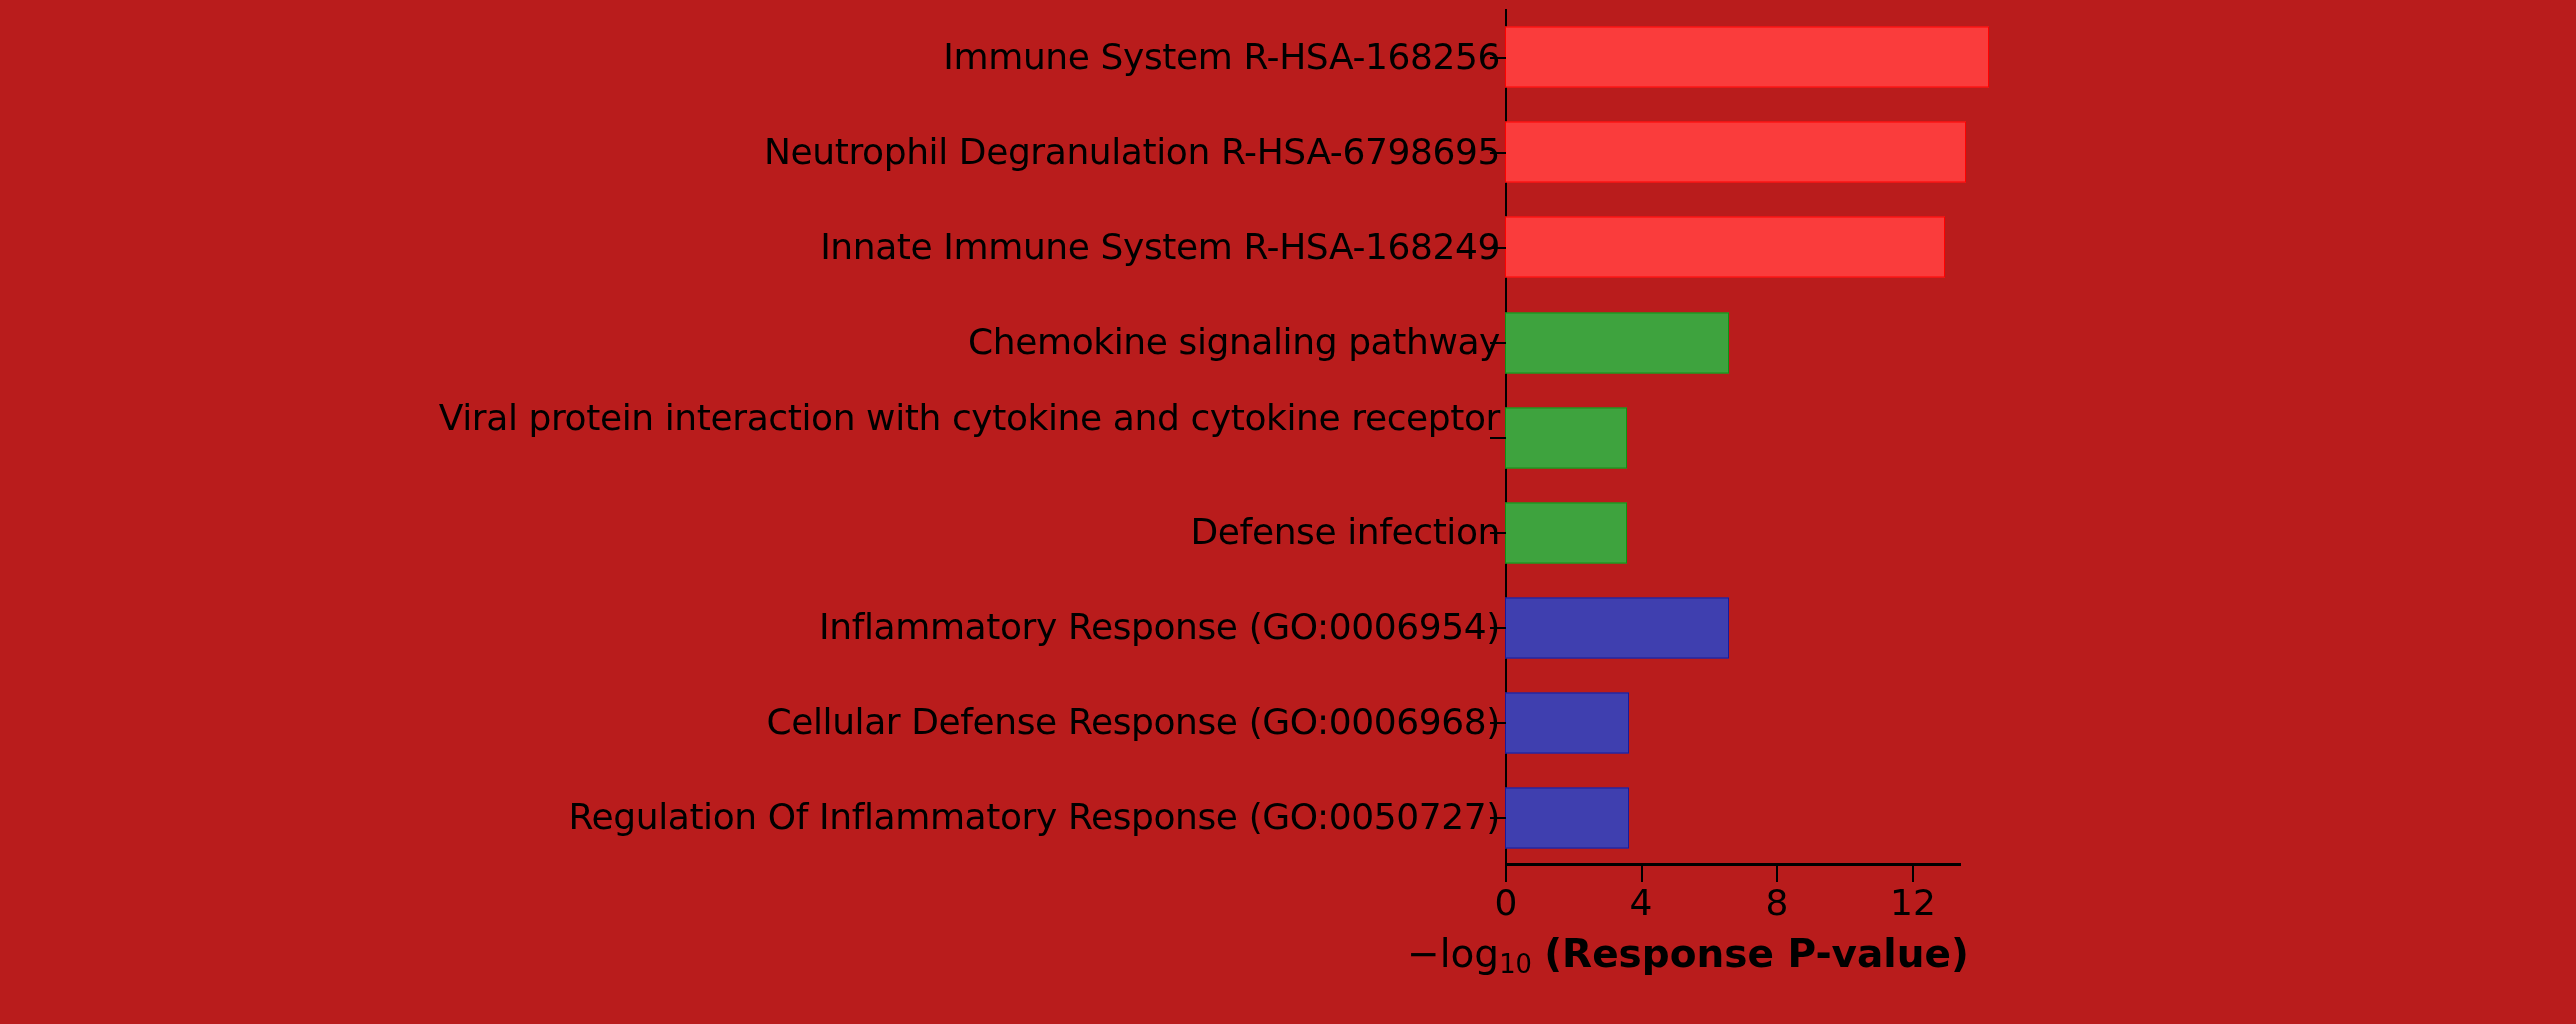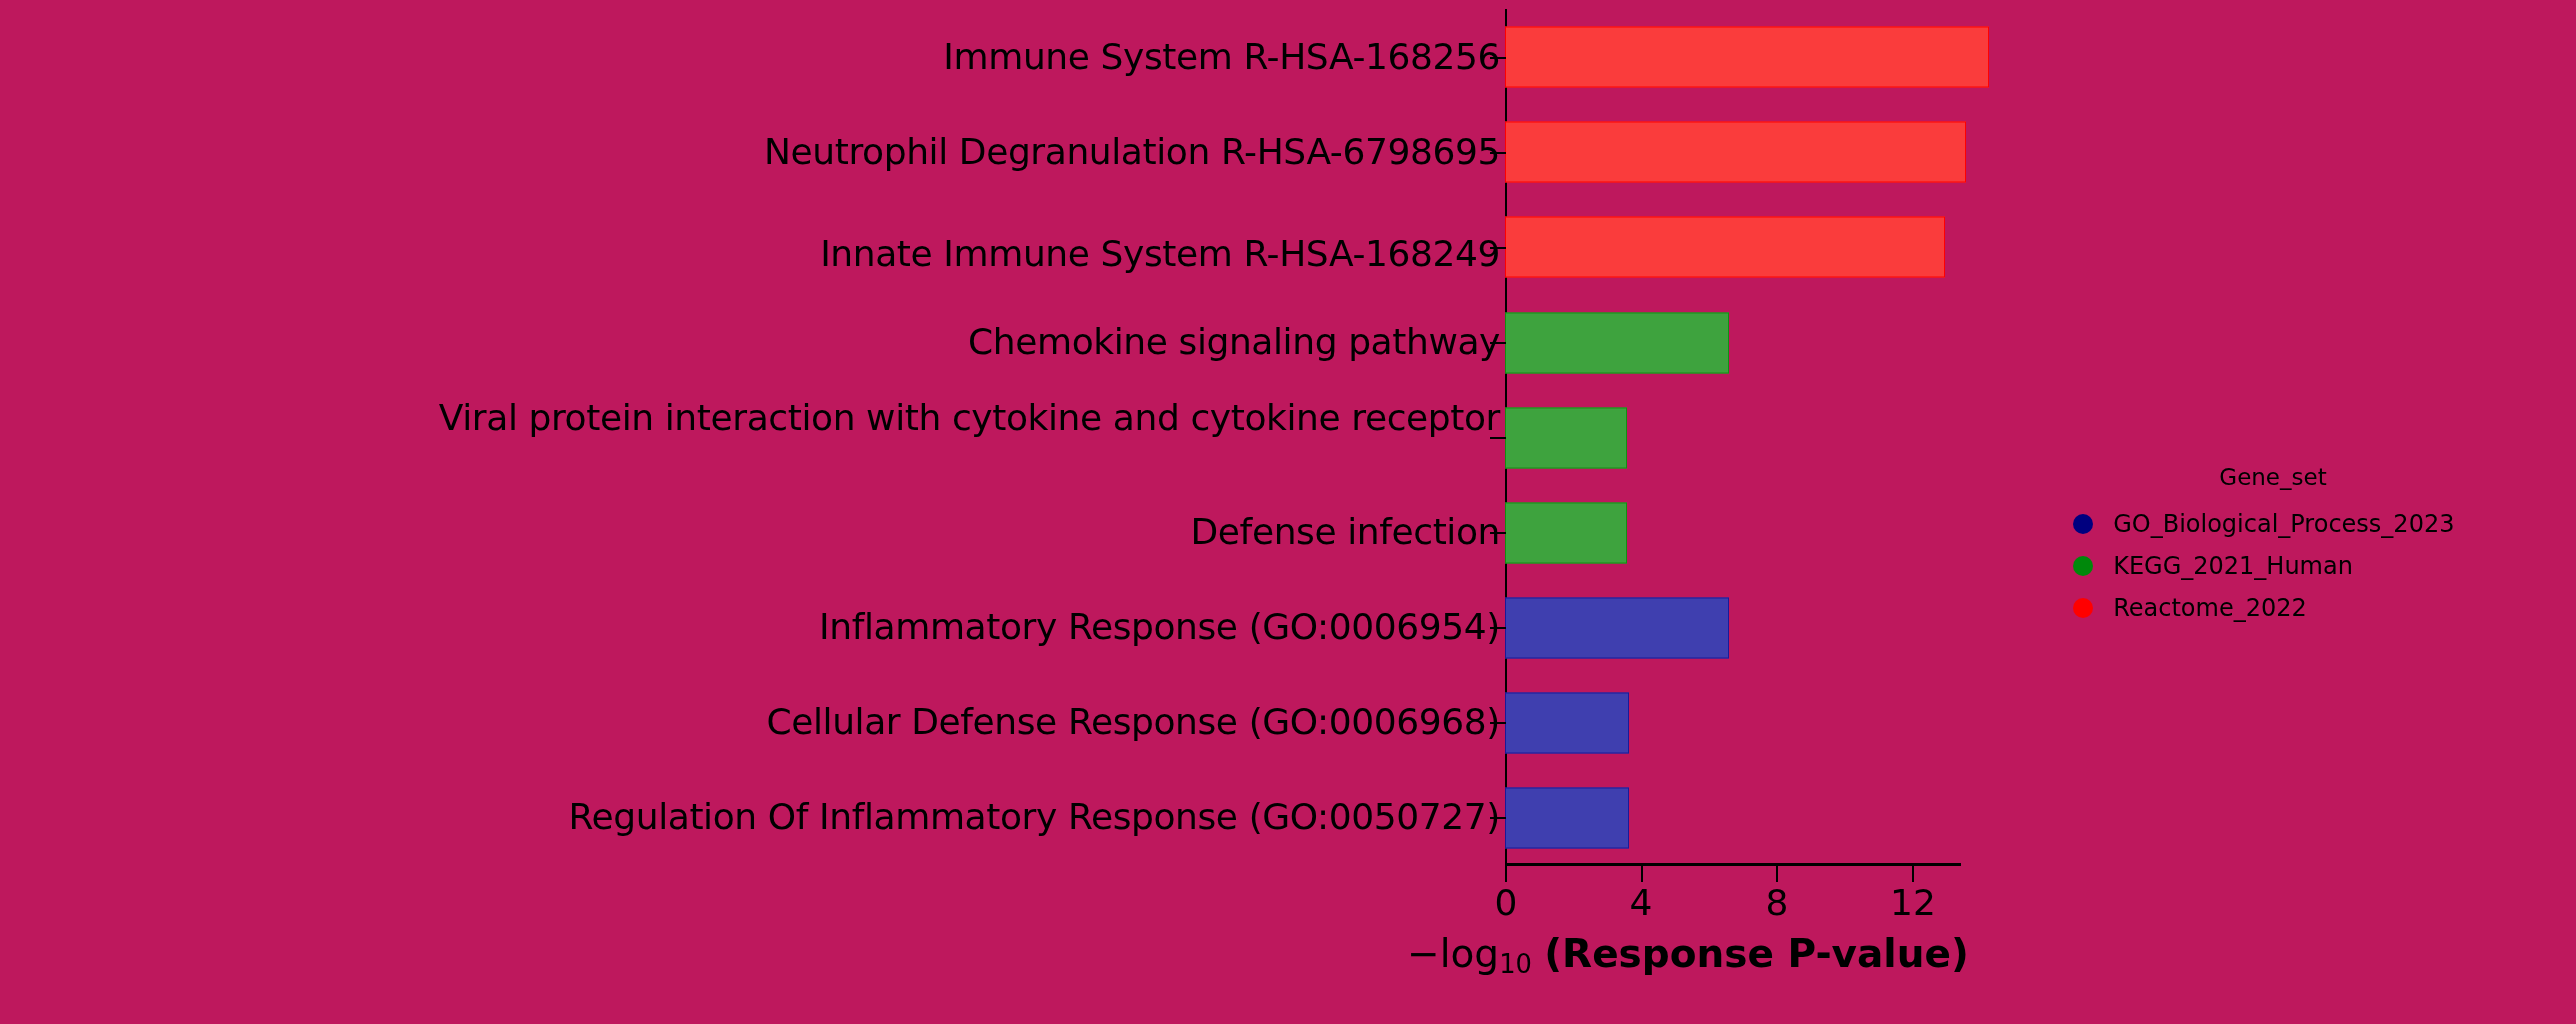--- a/index.html
+++ b/index.html
@@ -14,21 +14,21 @@
     overflow: hidden;
     position: relative;
   }
 
   
   #figure {
     position: absolute;
     left: 0; top: 0;
     width: 2576px;
     height: 1024px;
-    background: #be185d;
+    background: #b91c1c;
   }
 
   
   #plot-area {
     position: absolute;
     left: 1505px;
     top: 9.3px;
     width: 544px;
     height: 856px;
   }
@@ -196,21 +196,21 @@
       <div class="bar-row" style="top: 770px;">
         <div class="bar" title="Regulation Of Inflammatory Response (GO:0050727): 3.67" style="left: 1505px; width: 124px; background: rgb(63, 63, 175); border-color: rgb(26, 26, 153);"></div>
       </div>
     </div>
   <div id="yticks-layer">
       <div class="y-tick" style="top: 57px;"></div>
       <div class="y-label" style="top: 57px;">Immune System R-HSA-168256</div>
       <div class="y-tick" style="top: 152px;"></div>
       <div class="y-label" style="top: 152px;">Neutrophil Degranulation R-HSA-6798695</div>
       <div class="y-tick" style="top: 247px;"></div>
-      <div class="y-label" style="top: 247px; margin-top: 7px;">Innate Immune System R-HSA-168249</div>
+      <div class="y-label" style="top: 247px;">Innate Immune System R-HSA-168249</div>
       <div class="y-tick" style="top: 342px;"></div>
       <div class="y-label" style="top: 342px;">Chemokine signaling pathway</div>
       <div class="y-tick" style="top: 437px;"></div>
       <div class="y-label" style="top: 418px;">Viral protein interaction with cytokine and cytokine receptor</div>
       <div class="y-tick" style="top: 532px;"></div>
       <div class="y-label" style="top: 532px;">Defense infection</div>
       <div class="y-tick" style="top: 627px;"></div>
       <div class="y-label" style="top: 627px;">Inflammatory Response (GO:0006954)</div>
       <div class="y-tick" style="top: 722px;"></div>
       <div class="y-label" style="top: 722px;">Cellular Defense Response (GO:0006968)</div>
@@ -226,32 +226,15 @@
       <div class="x-label" style="left: 1777px;">8</div>
       <div class="x-tick" style="left: 1912px;"></div>
       <div class="x-label" style="left: 1913px;">12</div>
     </div>
 
   <div id="x-axis-title">
     <span class="reg">−log</span><sub class="reg">10</sub>
     <span class="bold">(Response P-value)</span>
   </div>
 
-  <div id="legend">
-    <div id="legend-title">Gene_set</div>
-    <div id="legend-entries">
-        <div class="legend-row">
-          <span class="legend-dot" style="background: rgb(0, 0, 127);"></span>
-          <span class="legend-text">GO_Biological_Process_2023</span>
-        </div>
-        <div class="legend-row">
-          <span class="legend-dot" style="background: rgb(0, 136, 11);"></span>
-          <span class="legend-text">KEGG_2021_Human</span>
-        </div>
-        <div class="legend-row">
-          <span class="legend-dot" style="background: rgb(255, 0, 0);"></span>
-          <span class="legend-text">Reactome_2022</span>
-        </div>
-      </div>
-  </div>
 
 </div>
 
 
 </body></html>

